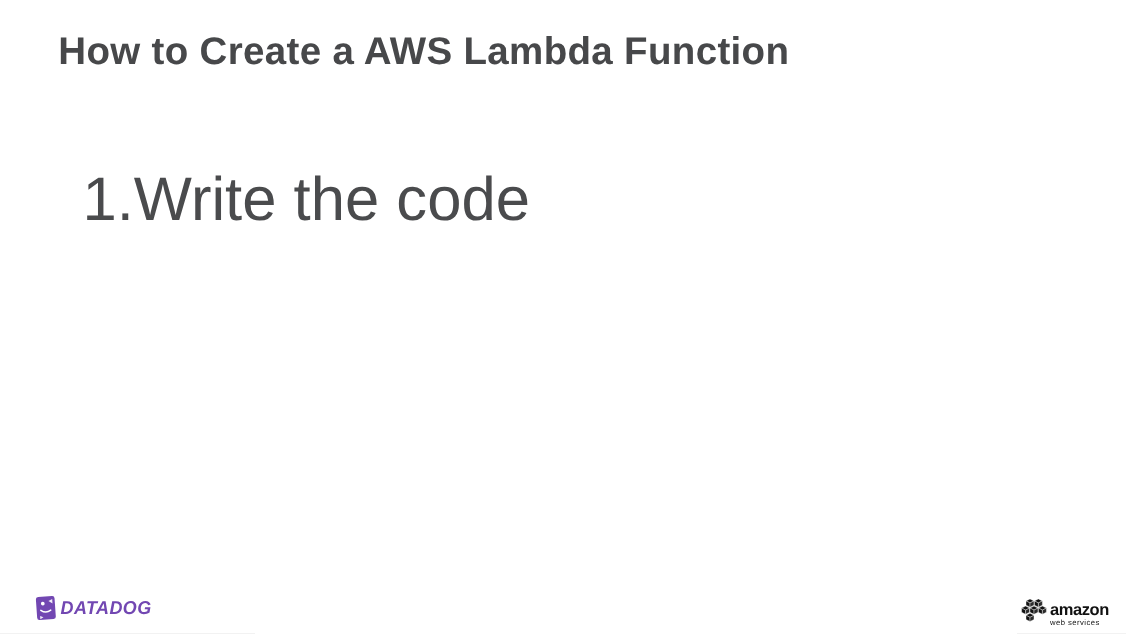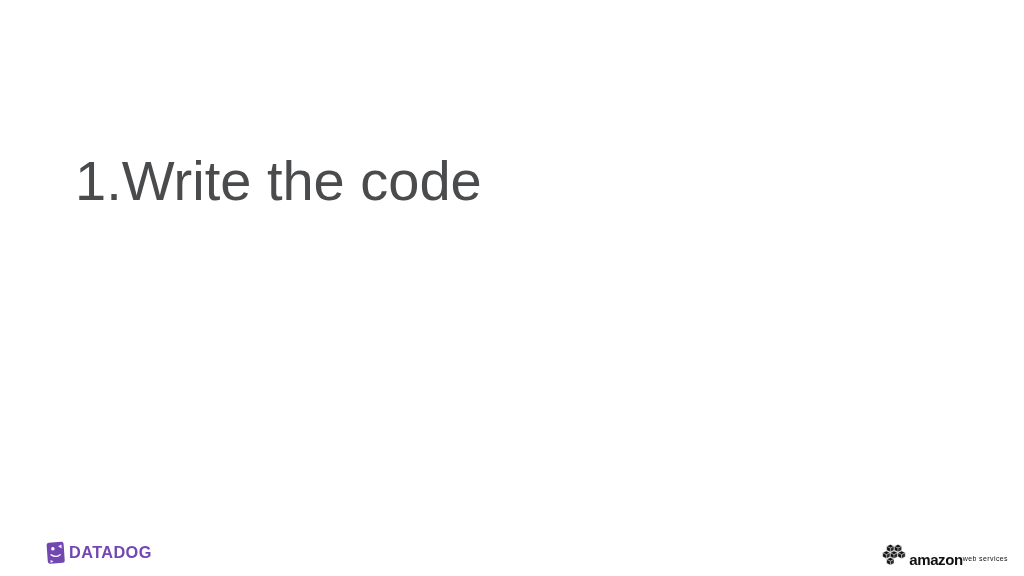--- a/index.html
+++ b/index.html
@@ -30,50 +30,51 @@
     flex-direction:column;
     gap:46px;
   }
   .step-item {
     font-size:56px;
     line-height:1.05;
     color:var(--list-color, #4a4b4d);
     white-space:nowrap;
   }
   .footer-logo { position:absolute; display:flex; align-items:center; }
-  .datadog-logo { left:46px; bottom:11px; gap:3px; }
+  .datadog-logo { left:32px; bottom:11px; gap:3px;font-style:italic; }
   .datadog-wordmark {
     font-size:17px;
     font-weight:bold;
     letter-spacing:0.4px;
     color:var(--dd-purple, #7247b2);
     transform:scaleX(0.96);
     transform-origin:left center;
   }
   .aws-logo { right:16px; bottom:6px; gap:3px; }
-  .aws-text { display:flex; flex-direction:row; align-items:flex-start; margin-top:10px; }
+  .aws-text { display:flex; flex-direction:column; align-items:flex-start; margin-top:10px; }
   .aws-wordmark {
     font-size:15px;
     font-weight:bold;
     line-height:0.85;
     letter-spacing:-0.4px;
     color:var(--aws-black, #111111);
   }
   .aws-subtext {
     font-size:7px;
     letter-spacing:0.4px;
     color:var(--aws-black, #111111);
     margin-top:1px;
   }
 </style>
 </head>
 <body>
 
 <div class="slide">
 
+  <h1 class="slide-title">How to Create a AWS Lambda Function</h1>
 
   <ol class="steps-list">
     <li class="step-item"><span>1.</span><span>Write the code</span></li>
   </ol>
 
   <div class="footer-logo datadog-logo">
     <span style="display:inline-flex;">
       <svg width="20" height="24" viewBox="0 0 20 24" aria-hidden="true">
         <g transform="rotate(-4 10 12)">
           <rect x="1.2" y="1.2" width="17" height="21" rx="2.2" fill="#7247b2"></rect>

